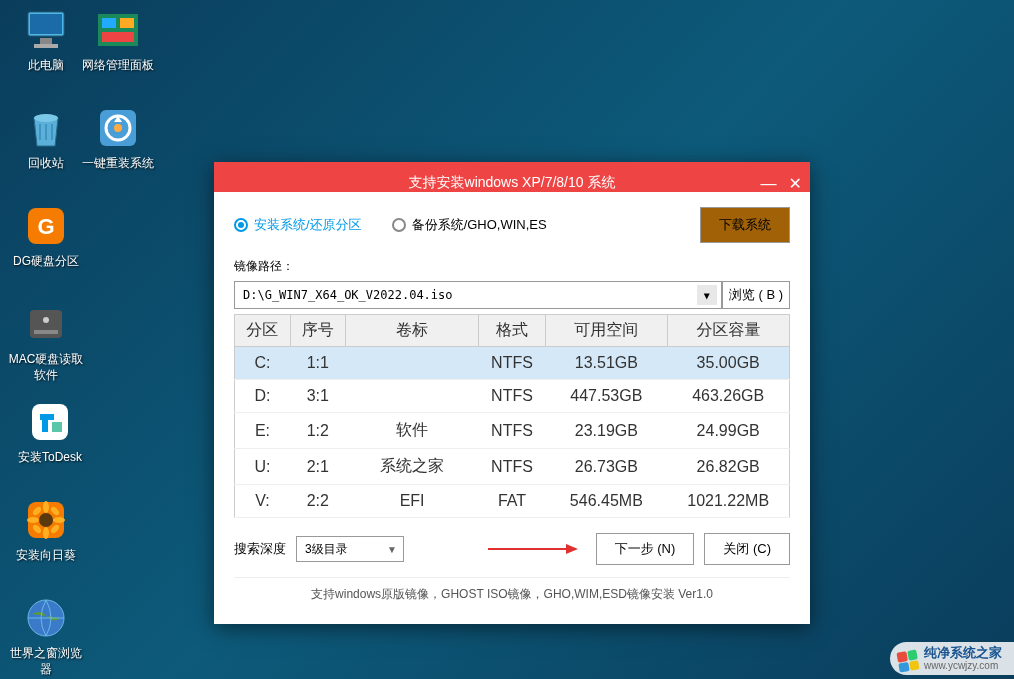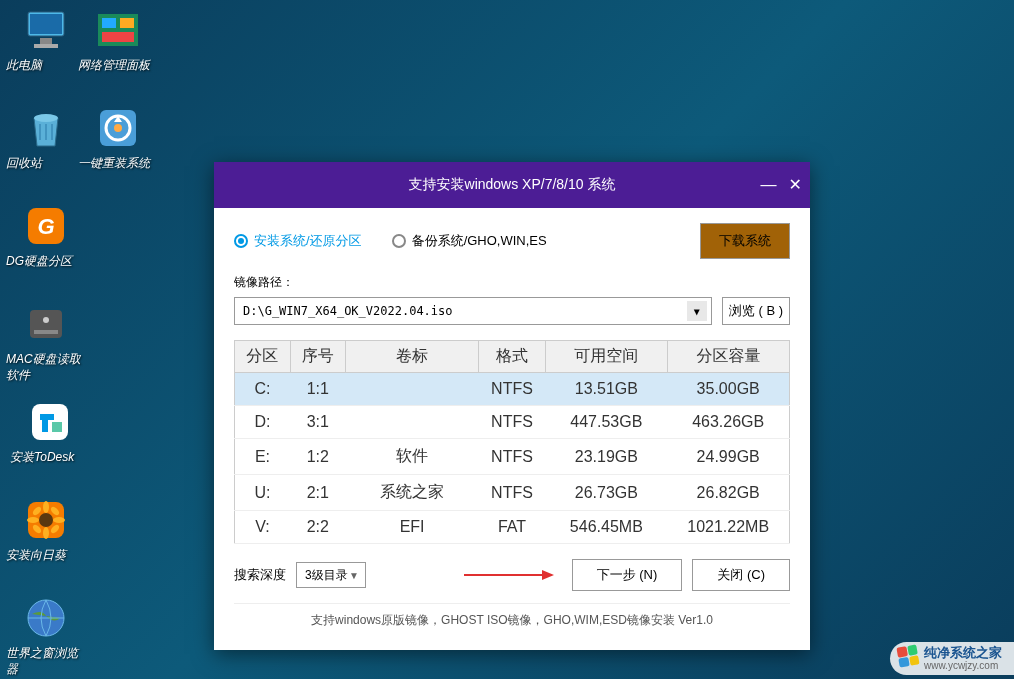--- a/index.html
+++ b/index.html
@@ -11,23 +11,22 @@
       position: relative;
       overflow: hidden;
     }
     .desktop {
       position: absolute;
       top: 0; left: 0; right: 0; bottom: 0;
     }
     .desktop-icon {
       position: absolute;
       width: 80px;
-      text-align: left;
-      cursor: pointer;
-      font-style: italic;
+      text-align: center;
+      cursor: pointer;
     }
     .desktop-icon .icon-img {
       width: 48px;
       height: 48px;
       margin: 0 auto 4px;
       display: flex;
       align-items: center;
       justify-content: center;
     }
     .desktop-icon .label {
@@ -38,24 +37,24 @@
     }
     .installer-window {
       position: absolute;
       left: 214px;
       top: 162px;
       width: 596px;
       background: #fff;
       box-shadow: 0 4px 20px rgba(0,0,0,0.5);
     }
     .titlebar {
-      background: #4c1d95;
-      height: 46px;
-      display: flex;
-      align-items: center;
+      background: #ef4444;
+      height: 30px;
+      display: flex;
+      align-items: flex-end;
       justify-content: center;
       position: relative;
       color: #fff;
       font-size: 14px;
     }
     .titlebar-buttons {
       position: absolute;
       right: 8px;
       display: flex;
       gap: 12px;
@@ -110,22 +109,21 @@
       font-size: 13px;
       cursor: pointer;
       background: #a16207;
     }
     .path-label {
       font-size: 12px;
       margin-bottom: 6px;
     }
     .path-row {
       display: flex;
-      gap: 10px;
-      margin-bottom: 15px;
+      margin-bottom: 5px;
     }
     .path-select {
       flex: 1;
       border: 1px solid #999;
       height: 28px;
       display: flex;
       align-items: center;
       padding: 0 8px;
       font-size: 12px;
       font-family: monospace;
@@ -176,21 +174,21 @@
     }
     .bottom-row {
       display: flex;
       align-items: center;
       gap: 10px;
     }
     .depth-label { font-size: 13px; }
     .depth-select {
       border: 1px solid #999;
       height: 26px;
-      width: 70px;
+      width: 108px;
       display: flex;
       align-items: center;
       padding: 0 8px;
       font-size: 12px;
       position: relative;
     }
     .depth-select .dropdown-arrow {
       position: absolute;
       right: 6px;
       font-size: 10px;
@@ -199,42 +197,42 @@
     .arrow-annotation {
       flex: 1;
       display: flex;
       align-items: center;
       justify-content: flex-end;
       padding-right: 8px;
     }
     .arrow-annotation svg { width: 90px; height: 14px; }
     .action-btn {
       border: 1px solid #999;
-      padding: 6px 24px;
+      padding: 6px 18px;
       font-size: 13px;
       cursor: pointer;
       background: #fff;
     }
     .footer-text {
       text-align: center;
       font-size: 12px;
       color: #555;
       padding: 8px 0 6px;
       border-top: 1px solid #eee;
       margin-top: 12px;
     }
     .watermark {
       position: absolute;
       right: 0;
       bottom: 4px;
       background: rgba(255,255,255,0.85);
       border-radius: 20px 0 0 20px;
       padding: 4px 12px 4px 8px;
       display: flex;
-      align-items: flex-start;
+      align-items: flex-end;
       gap: 6px;
       font-size: 12px;
     }
     .watermark .wm-logo {
       width: 20px; height: 20px;
       display: grid;
       grid-template-columns: 1fr 1fr;
       grid-template-rows: 1fr 1fr;
       gap: 1px;
       transform: rotate(-10deg);

